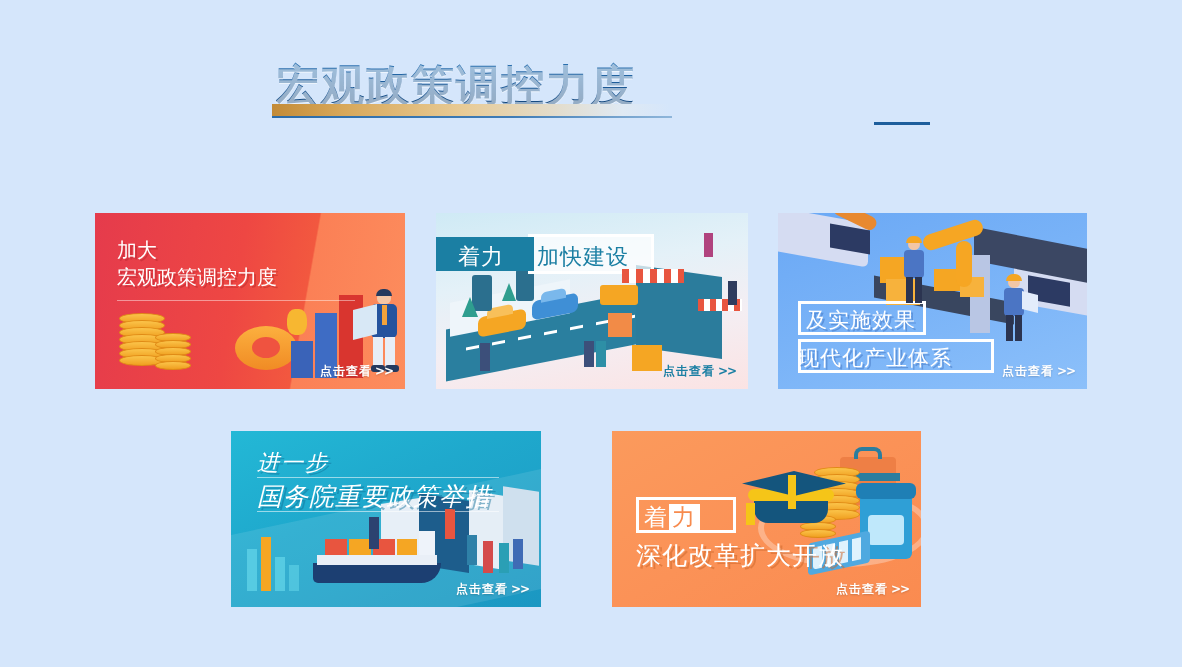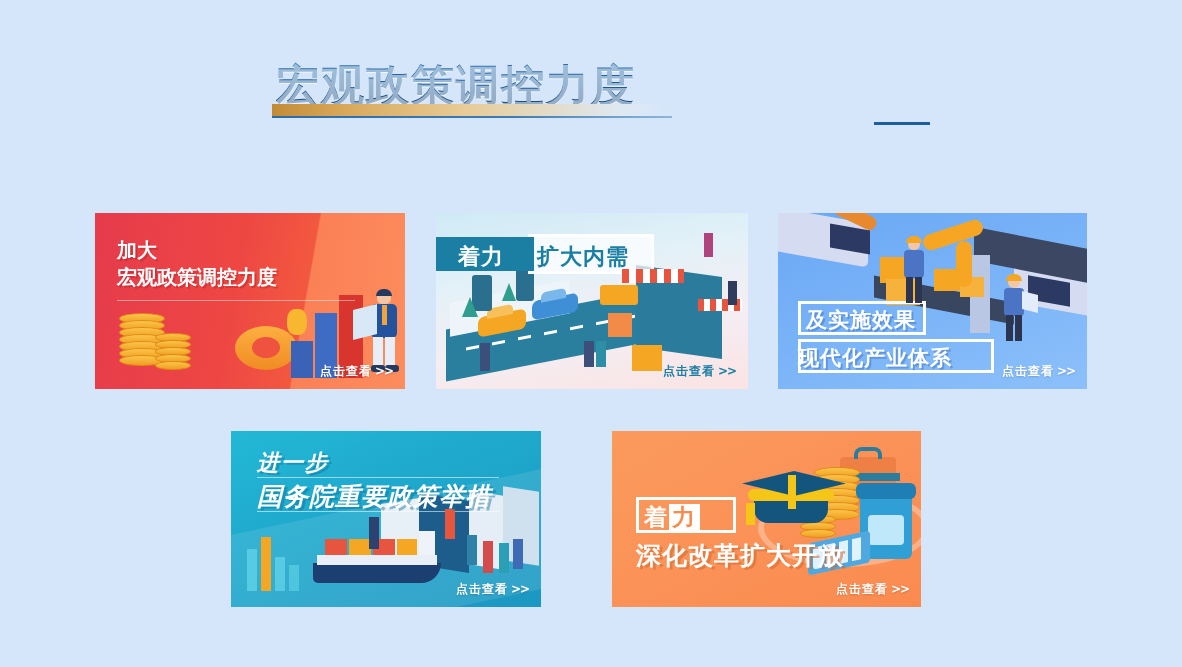--- a/index.html
+++ b/index.html
@@ -44,21 +44,21 @@
     white-space:nowrap;
   }
   .title-dash{
     position:absolute;left:874px;top:122px;width:56px;height:3px;
     background:#1d5e9c;
   }
 
   
   .card{position:absolute;overflow:hidden;cursor:pointer;}
   .card-title{position:absolute;z-index:6;white-space:nowrap;
-    font-family:"DejaVu Sans","Liberation Sans",sans-serif;font-weight:700;}
+    font-family:"DejaVu Sans","Liberation Sans",sans-serif;font-weight:400;}
   .cta{
     position:absolute;z-index:7;right:12px;bottom:9px;
     font-size:12px;font-weight:700;color:#ffffff;letter-spacing:1px;
     font-family:"DejaVu Sans","Liberation Sans",sans-serif;
     text-shadow:0 1px 2px rgba(0,0,0,.18);
   }
   .cta .arrow{letter-spacing:-1px;margin-left:3px;}
 
   
   #card1{left:95px;top:213px;width:310px;height:176px;
@@ -212,21 +212,21 @@
   <div class="sh" style="left:196px;top:132px;width:30px;height:26px;background:#f5a623;z-index:6;"></div>
   <div class="sh" style="left:148px;top:128px;width:10px;height:26px;background:#3c4f7a;z-index:6;"></div>
   <div class="sh" style="left:160px;top:128px;width:10px;height:26px;background:#2d8fa6;z-index:6;"></div>
   <div class="sh" style="left:44px;top:130px;width:10px;height:28px;background:#3c4f7a;z-index:6;"></div>
   <div class="sh" style="left:268px;top:20px;width:9px;height:24px;background:#b0437e;z-index:6;"></div>
   <div class="sh" style="left:292px;top:68px;width:9px;height:24px;background:#2f3c5e;z-index:6;"></div>
 
   <div class="tealbox"></div>
   <div class="whitebox"></div>
   <div class="card-title c2-a">着力</div>
-  <div class="card-title c2-b">扩大内需</div>
+  <div class="card-title c2-b">加快建设</div>
   <div class="cta">
     <span>点击查看</span><span class="arrow">&gt;&gt;</span>
   </div>
 </div>
 
 <div class="card" id="card3">
 
   <div class="sh" style="left:-6px;top:2px;width:96px;height:44px;border-radius:6px;background:#d5dcf2;transform:skewY(10deg);z-index:3;"></div>
   <div class="sh" style="left:52px;top:14px;width:40px;height:24px;background:#2c3a63;transform:skewY(10deg);z-index:4;"></div>
   <div class="sh" style="left:236px;top:56px;width:96px;height:42px;border-radius:6px;background:#d5dcf2;transform:skewY(10deg);z-index:3;"></div>

